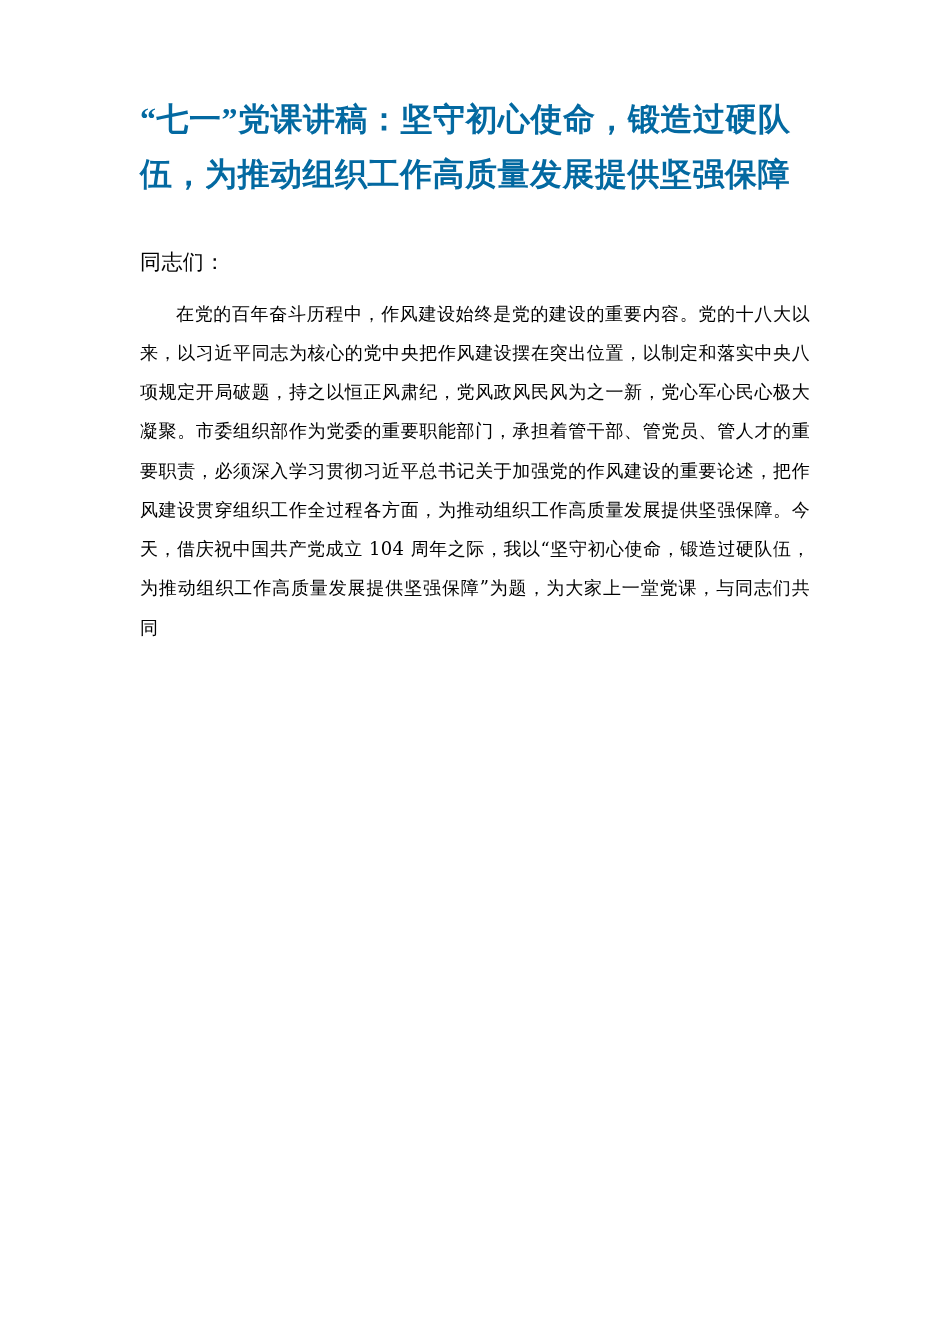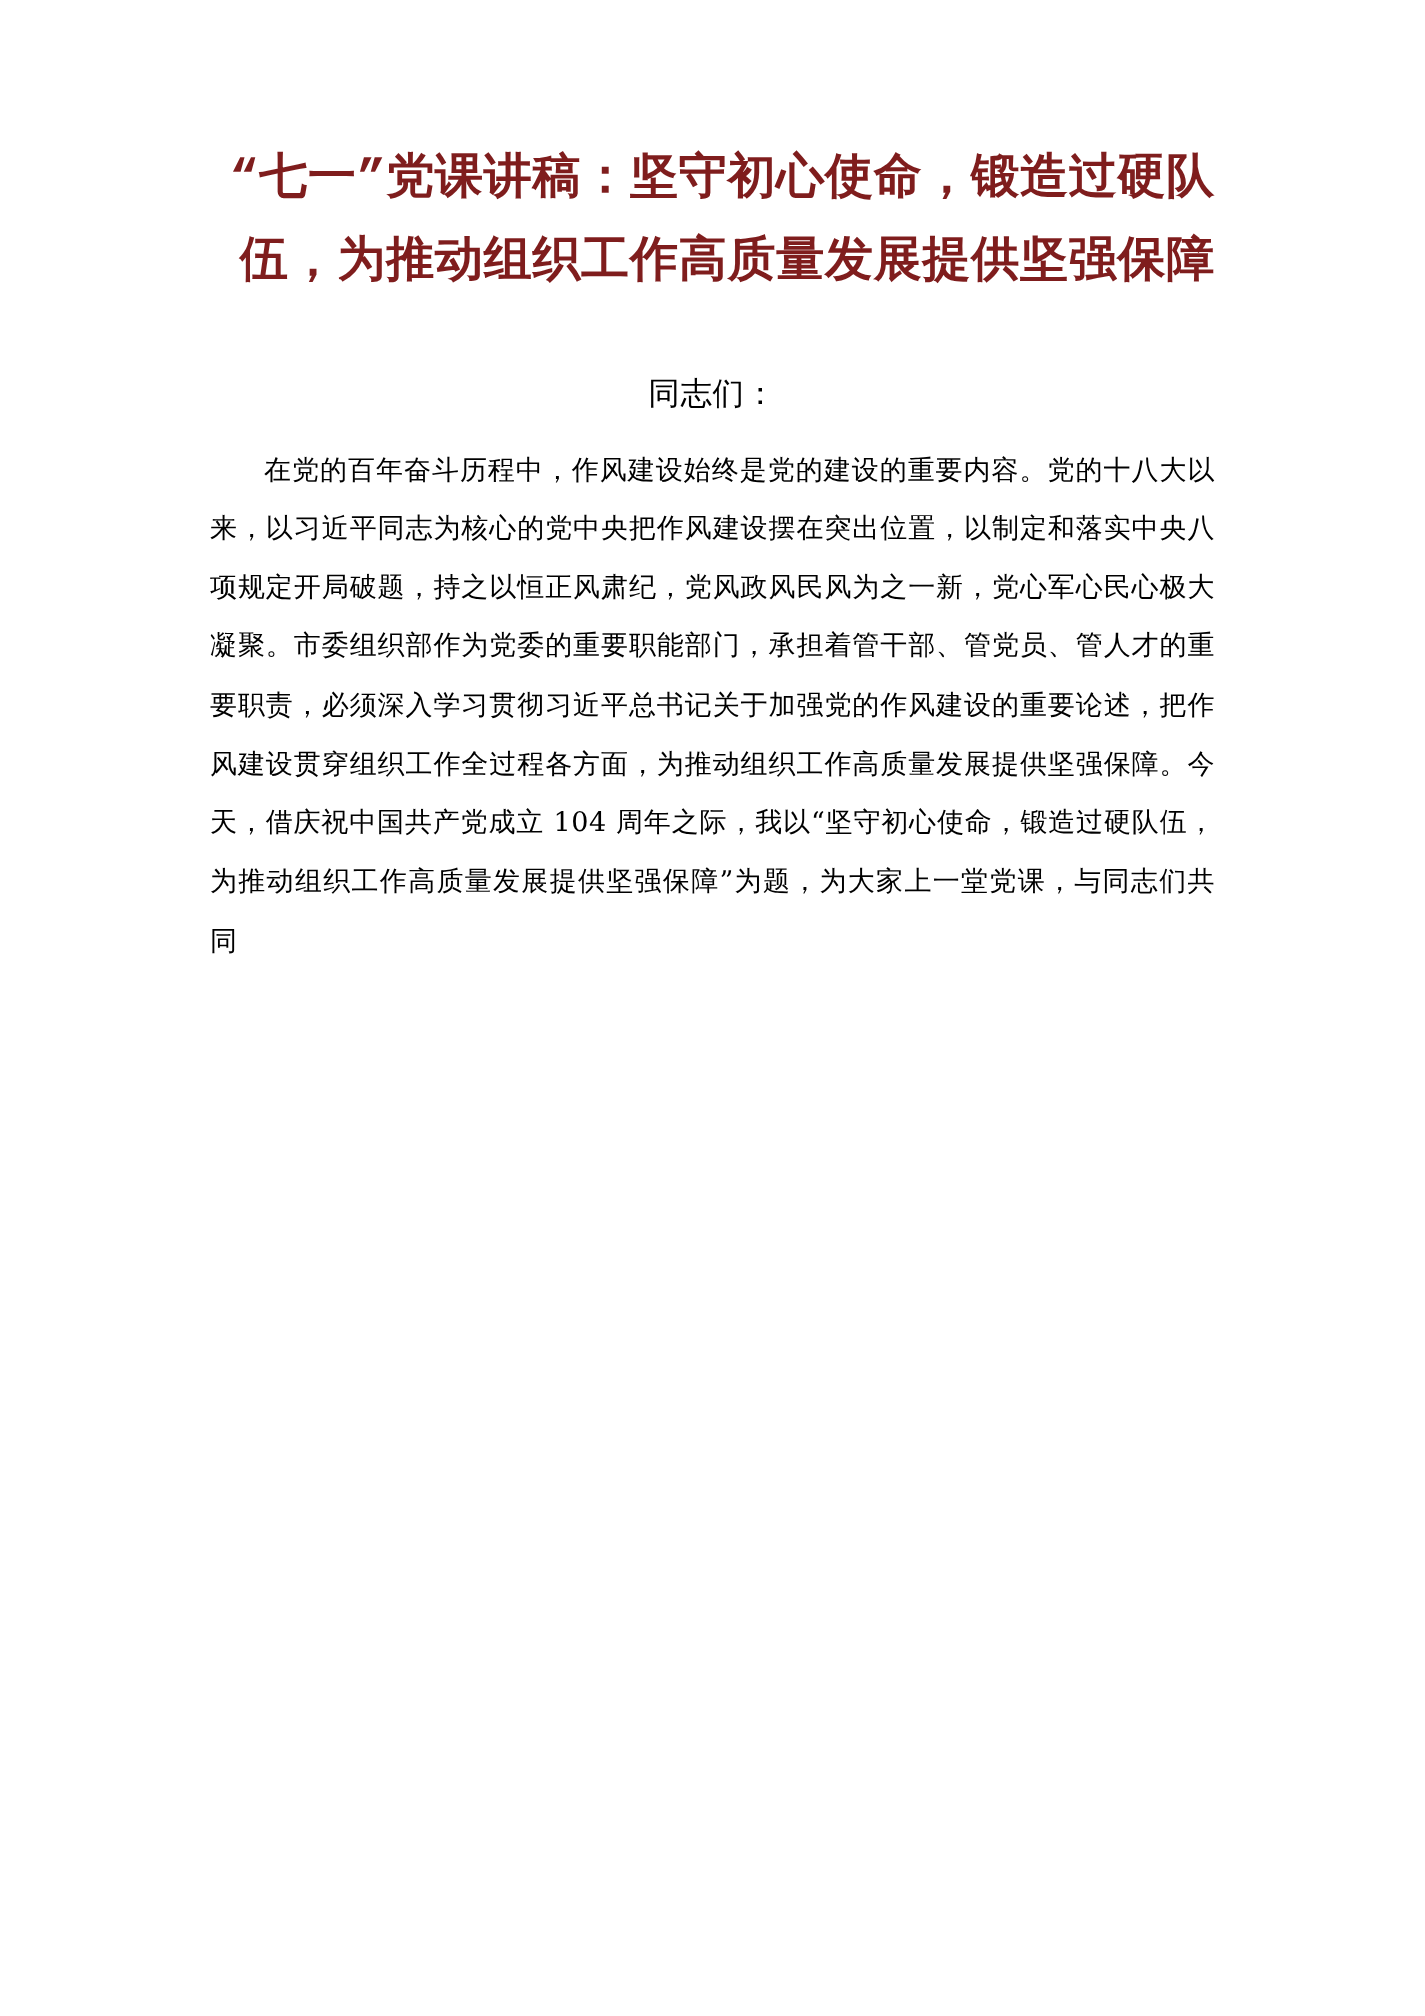--- a/index.html
+++ b/index.html
@@ -16,36 +16,35 @@
   }
   .page {
     width: 950px;
     height: 1344px;
     box-sizing: border-box;
     padding: 92px 140px 40px 140px;
     background: #ffffff;
     position: relative;
   }
   .doc-title {
-    font-family: Liberation Mono, monospace;
+    font-family: Liberation Serif, serif;
     font-weight: bold;
     font-size: 32px;
     line-height: 1.72;
-    text-align: right;
+    text-align: left;
     letter-spacing: 0.5px;
     margin: 0 0 44px 0;
-    color: #7f1d1d;
+    color: #0369a1;
   }
   .salutation {
     font-size: 21px;
     line-height: 1.6;
     margin: 0 0 14px 0;
     letter-spacing: 0.4px;
     font-family: "DejaVu Serif", "Liberation Serif", serif;
-    text-align: center;
   }
   .body-para {
     font-size: 18px;
     line-height: 2.18;
     text-align: justify;
     text-justify: inter-ideograph;
     text-indent: 2em;
     margin: 0;
     letter-spacing: 0.35px;
     font-family: "DejaVu Serif", "Liberation Serif", serif;

